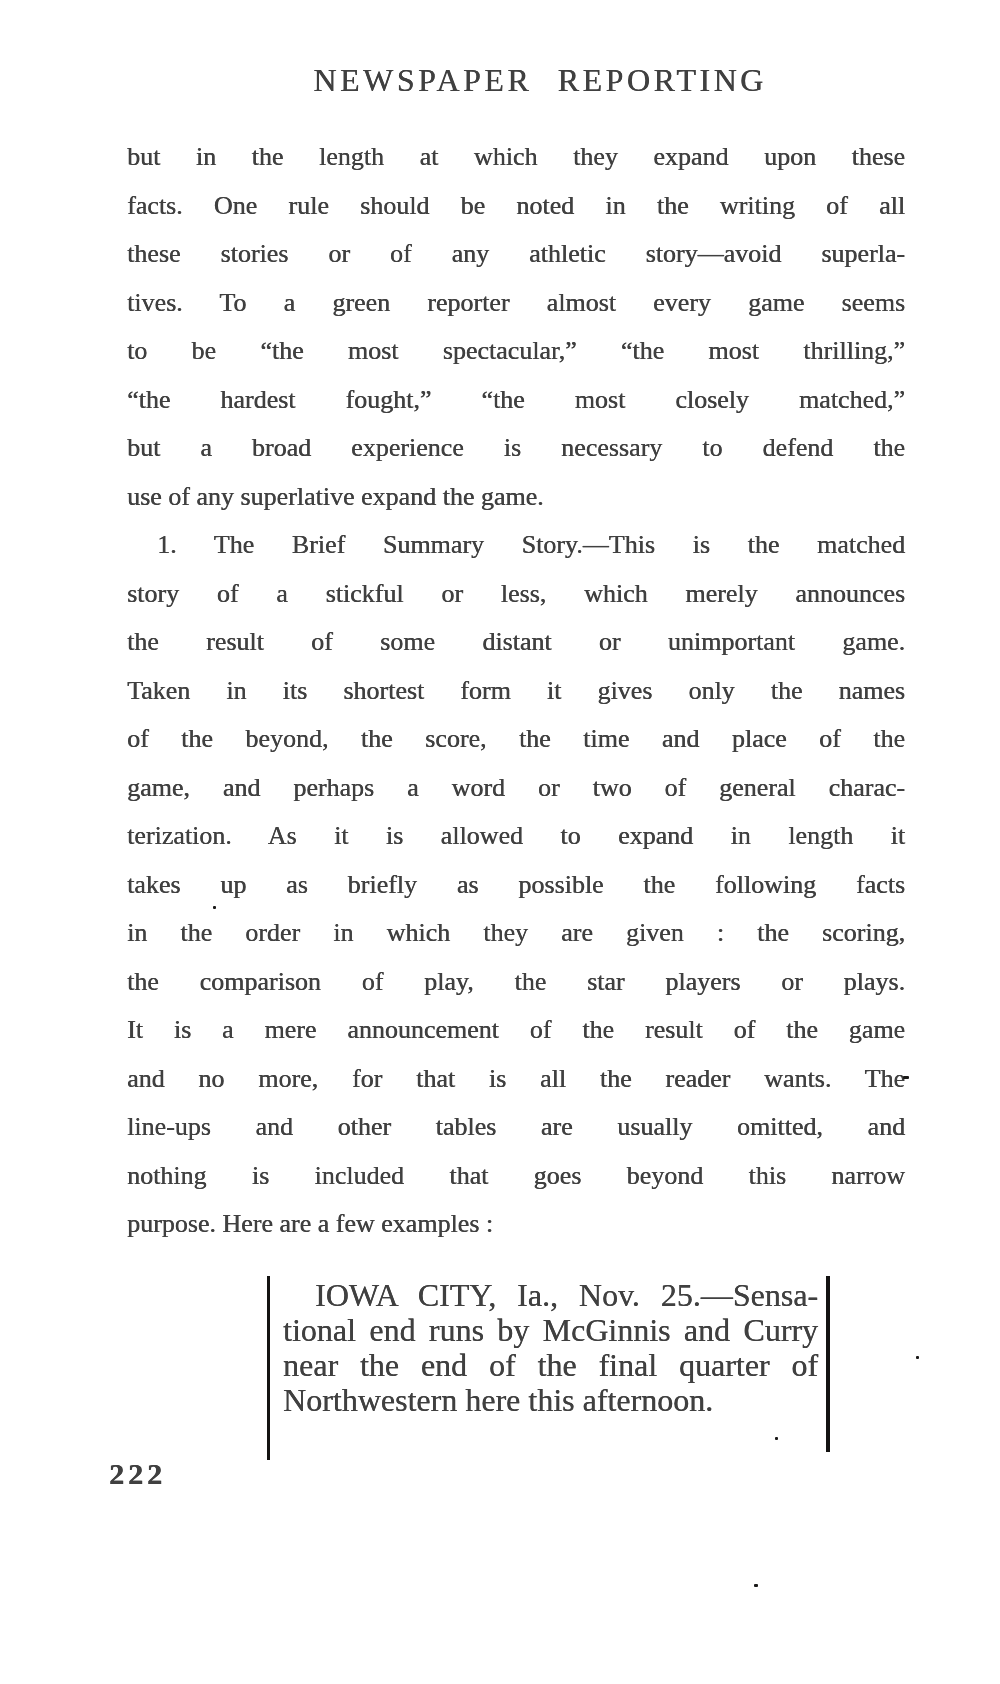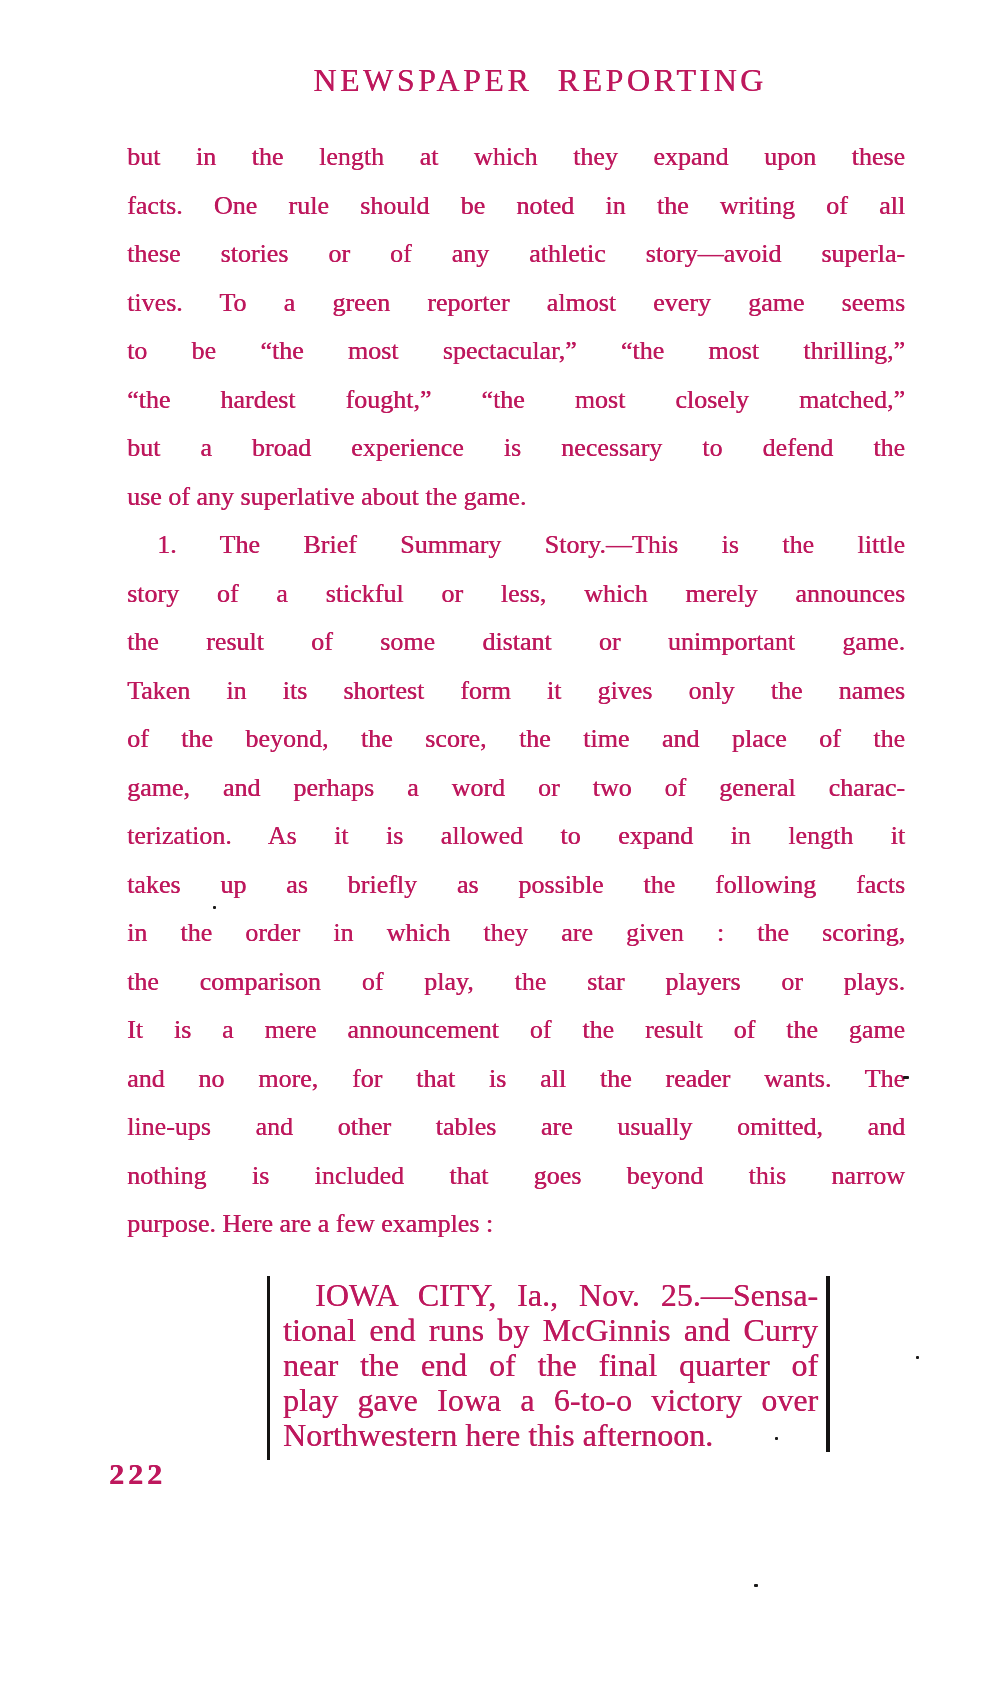--- a/index.html
+++ b/index.html
@@ -5,21 +5,21 @@
   html, body {
     margin: 0;
     padding: 0;
     background: #ffffff;
   }
   .sheet {
     position: relative;
     width: 1000px;
     height: 1684px;
     background: #ffffff;
-    color: #be185d;
+    color: #404040;
     font-family: "Liberation Serif", "DejaVu Serif", serif;
     overflow: hidden;
   }
   .running-head {
     position: absolute;
     top: 62px;
     left: 80px;
     width: 920px;
     margin: 0;
     text-align: center;
@@ -110,26 +110,26 @@
   <div class="bodyblock">
 
     <div class="para">
         <div class="bline">but in the length at which they expand upon these</div>
         <div class="bline">facts.  One rule should be noted in the writing of all</div>
         <div class="bline">these stories or of any athletic story—avoid superla-</div>
         <div class="bline">tives.  To a green reporter almost every game seems</div>
         <div class="bline">to be “the most spectacular,” “the most thrilling,”</div>
         <div class="bline">“the hardest fought,” “the most closely matched,”</div>
         <div class="bline">but a broad experience is necessary to defend the</div>
-        <div class="bline flush">use of any superlative about the game.</div>
+        <div class="bline flush">use of any superlative expand the game.</div>
       </div>
 
     <div class="para">
       <div class="bline lead">
-        <span class="bold">1. The Brief Summary Story.</span><span>—This is the little</span>
+        <span class="bold">1. The Brief Summary Story.</span><span>—This is the matched</span>
       </div>
       <div>
           <div class="bline">story of a stickful or less, which merely announces</div>
           <div class="bline">the result of some distant or unimportant game.</div>
           <div class="bline">Taken in its shortest form it gives only the names</div>
           <div class="bline">of the beyond, the score, the time and place of the</div>
           <div class="bline">game, and perhaps a word or two of general charac-</div>
           <div class="bline">terization.  As it is allowed to expand in length it</div>
           <div class="bline">takes up as briefly as possible the following facts</div>
           <div class="bline">in the order in which they are given : the scoring,</div>
@@ -144,21 +144,20 @@
 
   </div>
 
   <div class="rule rule-left"></div>
   <div class="rule rule-right"></div>
 
   <div class="quoteblock">
       <div class="qline">IOWA CITY, Ia., Nov. 25.—Sensa-</div>
       <div class="qline">tional end runs by McGinnis and Curry</div>
       <div class="qline">near the end of the final quarter of</div>
-      <div class="qline">play gave Iowa a 6-to-o victory over</div>
       <div class="qline flush">Northwestern here this afternoon.</div>
     </div>
 
   <div class="pagenum">222</div>
 
   <div class="speck speck-1"></div>
   <div class="speck speck-2"></div>
   <div class="speck speck-3"></div>
   <div class="speck speck-4"></div>
   <div class="speck speck-5"></div>

